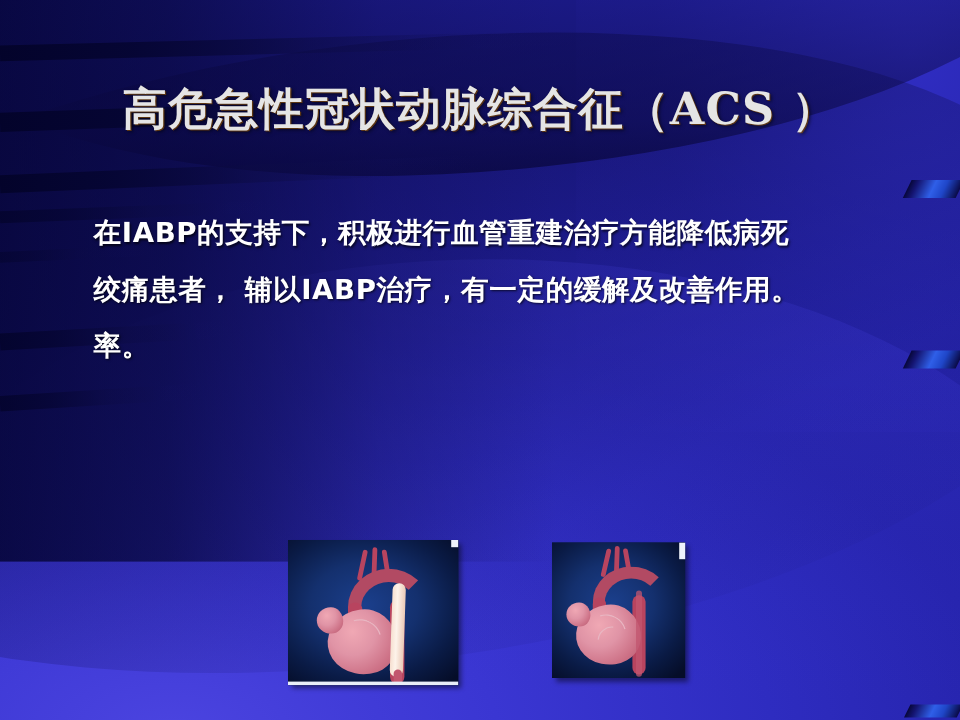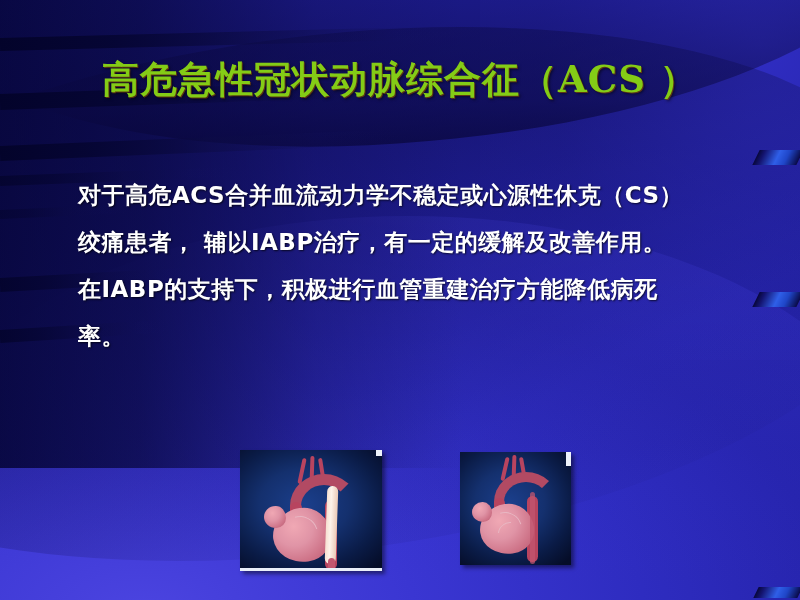--- a/index.html
+++ b/index.html
@@ -93,26 +93,26 @@
     transform: skewX(-26deg);
   }
   .edge-mark.m1 { top: 150px; }
   .edge-mark.m2 { top: 292px; }
   .edge-mark.m3 { top: 587px; height: 11px; }
 
   
   .title {
     position: absolute;
     left: 0; right: 0;
-    top: 57px;
+    top: 68px;
     text-align: center;
     font-size: 37px;
     line-height: 1.2;
     font-weight: 700;
-    color: #84cc16;
+    color: #e5e5e5;
     letter-spacing: 1px;
     text-shadow: 1px 1px 0 rgba(120,70,10,0.75), 2px 2px 3px rgba(0,0,0,0.55);
     font-family: "DejaVu Serif", "Liberation Serif", serif;
     white-space: nowrap;
   }
 
   
   .body-text {
     position: absolute;
     left: 78px;
@@ -201,23 +201,22 @@
   <div class="stripe s5"></div>
   <div class="stripe s6"></div>
 
   <div class="edge-mark m1"></div>
   <div class="edge-mark m2"></div>
   <div class="edge-mark m3"></div>
 
   <div class="title">高危急性冠状动脉综合征（ACS ）</div>
 
   <div class="body-text">
-    <p>对于高危ACS合并血流动力学不稳定或心源性休克（CS）</p>
+    <p>在IABP的支持下，积极进行血管重建治疗方能降低病死</p>
     <p>绞痛患者， 辅以IABP治疗，有一定的缓解及改善作用。</p>
-    <p>在IABP的支持下，积极进行血管重建治疗方能降低病死</p>
     <p>率。</p>
   </div>
 
   <div class="figure fig1">
     <div class="fig-bg"></div>
 
     <div class="vessel" style="left:60px; top:8px; width:4px; height:26px; transform:rotate(12deg);"></div>
     <div class="vessel" style="left:70px; top:6px; width:4px; height:28px; transform:rotate(2deg);"></div>
     <div class="vessel" style="left:80px; top:8px; width:4px; height:26px; transform:rotate(-9deg);"></div>
 

